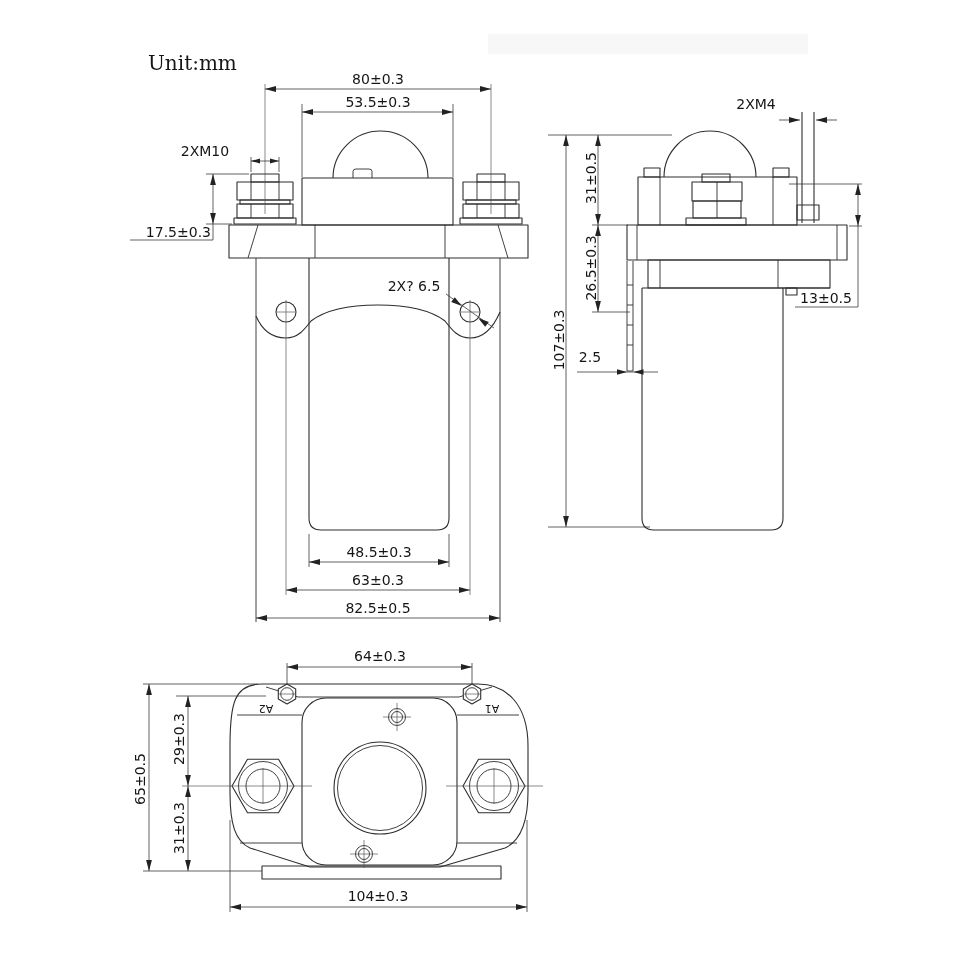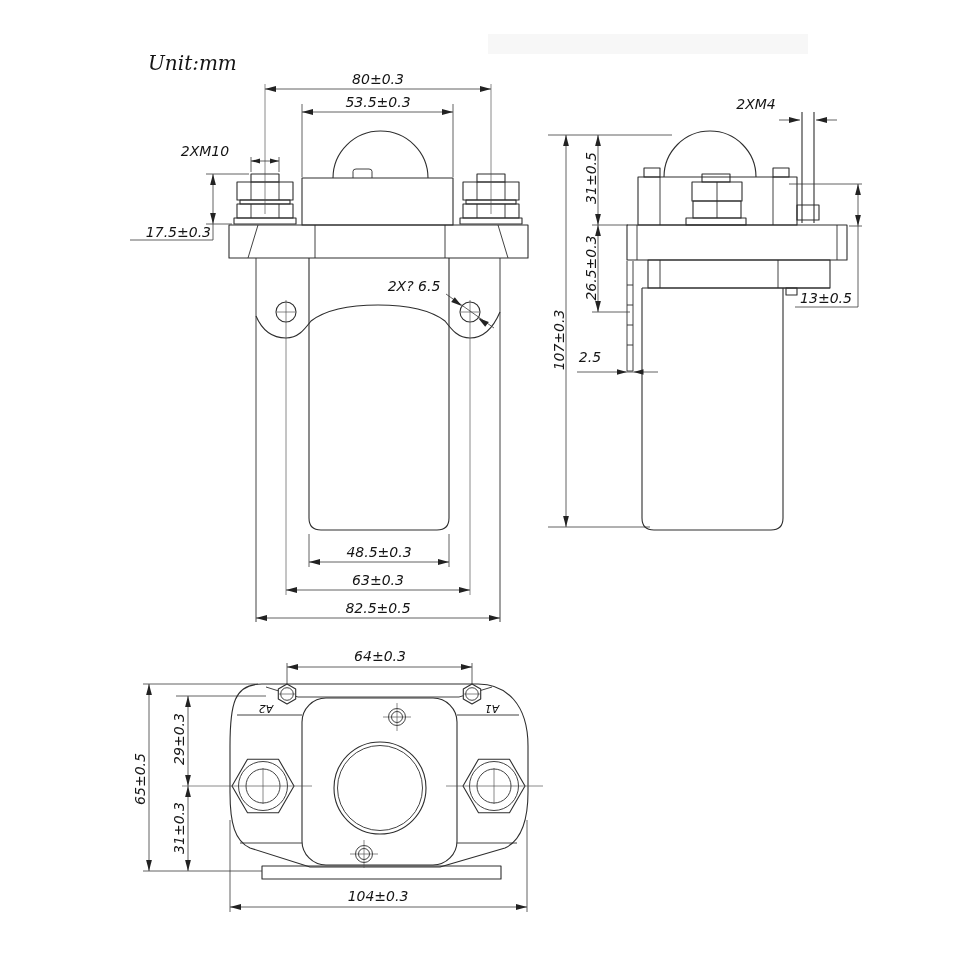--- a/index.html
+++ b/index.html
@@ -1,16 +1,16 @@
 <!DOCTYPE html>
 <html><head>
 <meta charset="utf-8">
 <style>
   html,body { margin:0; padding:0; background:#ffffff; }
-  .stage { width:976px; height:968px; position:relative; background:#ffffff;font-style:italic; }
+  .stage { width:976px; height:968px; position:relative; background:#ffffff; }
   svg { display:block; }
   .p  { fill:none; stroke:#2e2e2e; stroke-width:1.1; stroke-linejoin:round; }
   .t  { fill:none; stroke:#2e2e2e; stroke-width:0.9; }
   .d  { fill:none; stroke:#3a3a3a; stroke-width:0.8; }
   .c  { fill:none; stroke:#4a4a4a; stroke-width:0.65; }
   .wf { fill:#ffffff; stroke:#2e2e2e; stroke-width:1.1; stroke-linejoin:round; }
   .arrfill { fill:#222222; stroke:none; }
   text { fill:#151515; font-family:"DejaVu Sans", sans-serif; font-size:14px; }
   .unit { font-family:"DejaVu Serif", serif; font-size:20px; }
   .lab { font-size:11px; }

